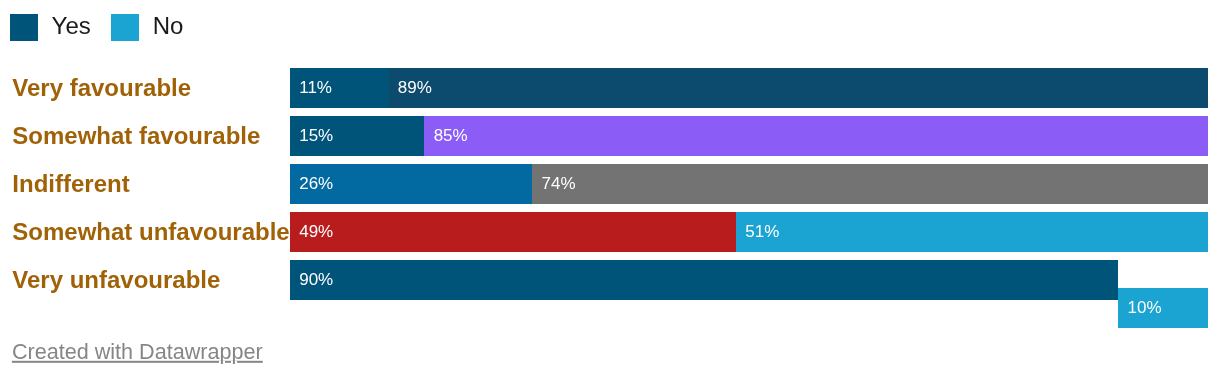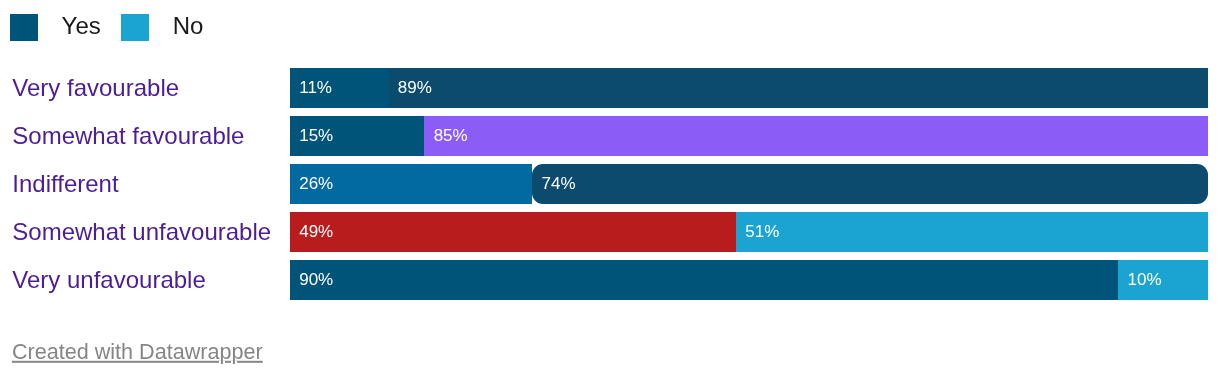--- a/index.html
+++ b/index.html
@@ -1,25 +1,25 @@
 <!DOCTYPE html>
 <html><head>
 <meta charset="utf-8">
 <style>
   html,body{margin:0;padding:0;}
   body{width:1220px;height:378px;background:#ffffff;font-family:"Liberation Sans",sans-serif;-webkit-font-smoothing:antialiased;}
   .chart{position:relative;width:1220px;height:378px;overflow:hidden;}
   .legend{position:absolute;left:9.8px;top:13.9px;display:flex;align-items:flex-start;}
   .legend-item{display:flex;align-items:center;transform:translateZ(0);}
   .legend-swatch{width:27.8px;height:27.4px;display:block;}
-  .legend-label{font-size:24px;color:#1a1a1a;line-height:1;margin-left:24px;display:inline-block;transform:translate3d(0,-1.9px,0);}
+  .legend-label{font-size:24px;color:#1a1a1a;line-height:1;margin-left:14px;display:inline-block;transform:translate3d(0,-1.9px,0);}
   .legend-gap{width:20.1px;}
   .rows{position:absolute;left:0;top:0;width:1220px;}
   .row{position:absolute;left:0;width:1220px;height:40px;}
-  .row-label{position:absolute;left:12.3px;top:0;height:40px;display:flex;align-items:center;font-size:24px;color:#4c1d95;white-space:nowrap;transform:translate3d(0,-0.3px,0);}
+  .row-label{position:absolute;left:12.3px;top:0;height:40px;display:flex;align-items:center;font-size:24px;color:#a16207;white-space:nowrap;transform:translate3d(0,-0.3px,0);font-weight:bold;}
   .bar{position:absolute;left:290px;top:0;height:40px;width:917.8px;}
   .seg{position:absolute;top:0;height:40px;display:flex;align-items:center;color:#ffffff;font-size:17px;box-sizing:border-box;padding-left:9.2px;transform:translateZ(0);}
   .seg > span{display:inline-block;transform:translateZ(0);}
   .footer{position:absolute;left:11.9px;top:341.3px;font-size:21.6px;color:#868686;line-height:1;transform:translate3d(0,-0.2px,0);text-decoration:underline;}
 </style>
 </head>
 <body>
 
 <div class="chart">
   <div class="legend">
@@ -55,21 +55,21 @@
             <span>85%</span>
           </div>
         </div>
       </div>
       <div class="row" style="top: 163.7px;">
         <div class="row-label">Indifferent</div>
         <div class="bar">
           <div class="seg" style="left: 0%; width: 26.4%; background: #0369a1;">
             <span>26%</span>
           </div>
-          <div class="seg" style="left: 26.4%; width: 73.6%; background: #0c4a6e; border-radius: 11px;">
+          <div class="seg" style="left: 26.4%; width: 73.6%; background: #737373;">
             <span>74%</span>
           </div>
         </div>
       </div>
       <div class="row" style="top: 211.75px;">
         <div class="row-label">Somewhat unfavourable</div>
         <div class="bar">
           <div class="seg" style="left: 0%; width: 48.6%; background: #b91c1c;">
             <span>49%</span>
           </div>
@@ -77,20 +77,20 @@
             <span>51%</span>
           </div>
         </div>
       </div>
       <div class="row" style="top: 259.8px;">
         <div class="row-label">Very unfavourable</div>
         <div class="bar">
           <div class="seg" style="left: 0%; width: 90.25%; background: rgb(0, 84, 122);">
             <span>90%</span>
           </div>
-          <div class="seg" style="left: 90.25%; width: 9.75%; background: rgb(27, 163, 209);">
+          <div class="seg" style="left: 90.25%; width: 9.75%; background: rgb(27, 163, 209); margin-top: 28px;">
             <span>10%</span>
           </div>
         </div>
       </div>
     </div>
   <div class="footer">Created with Datawrapper</div>
 </div>
 
 </body></html>

